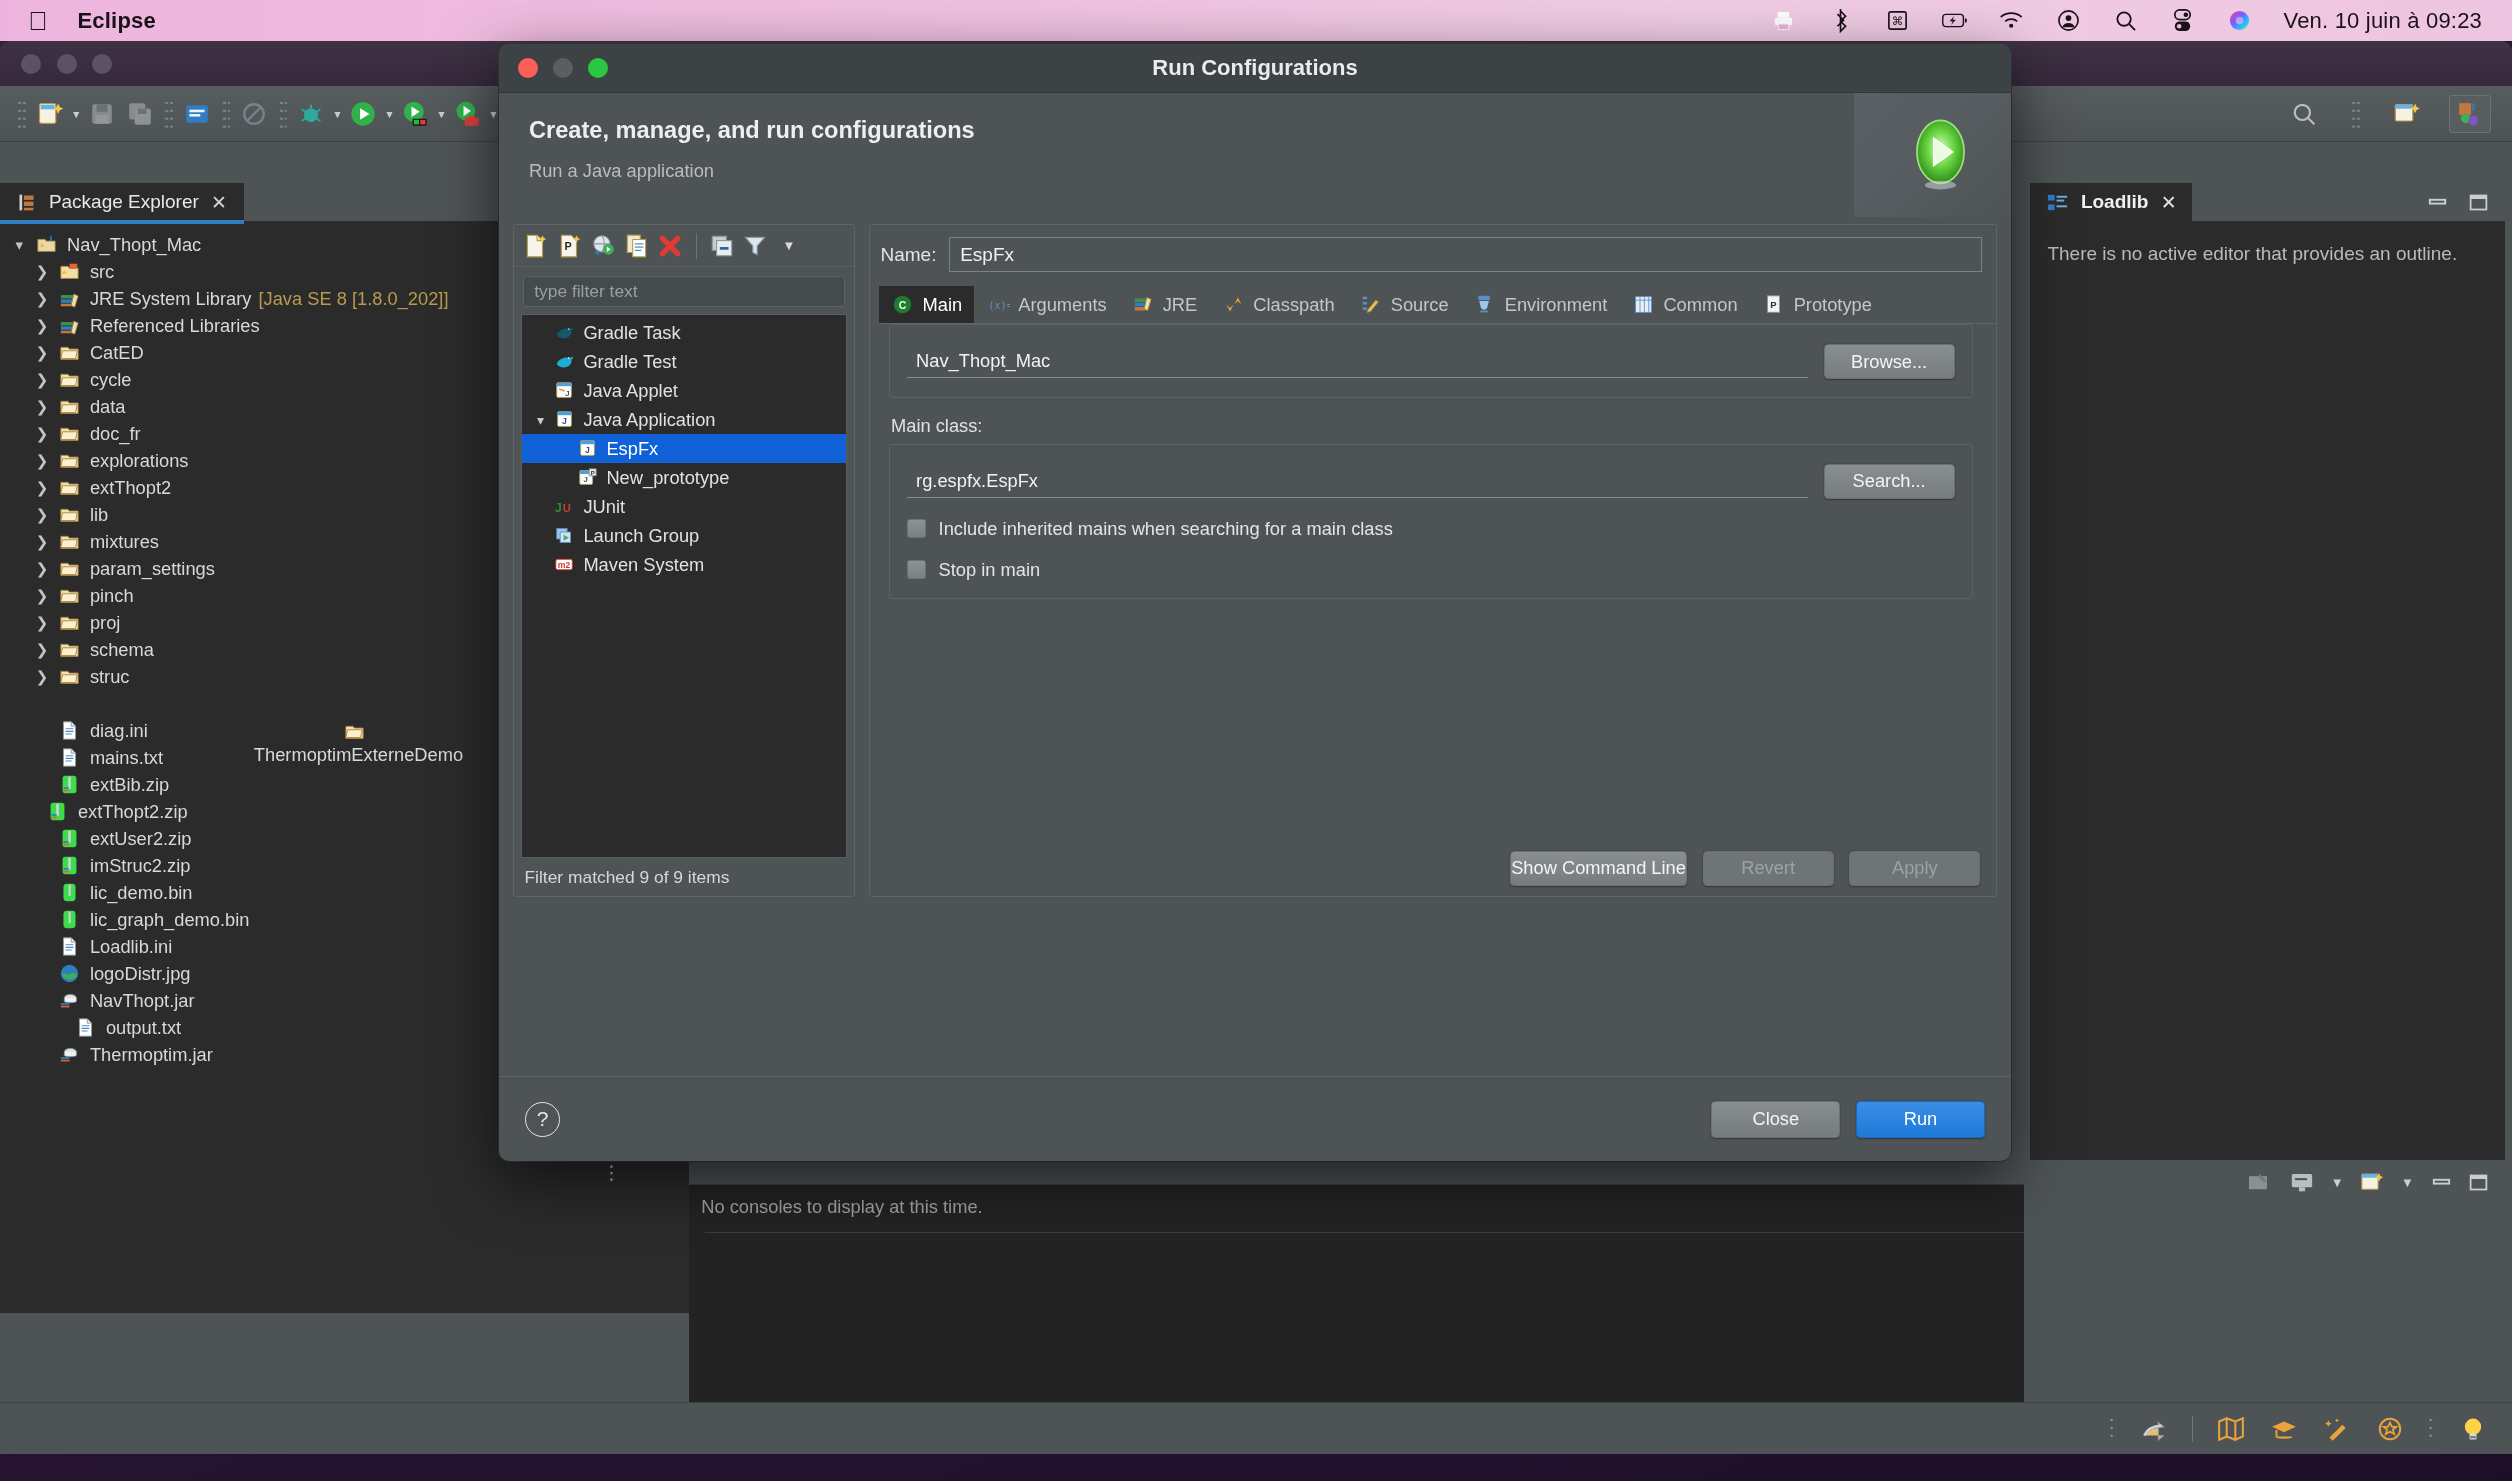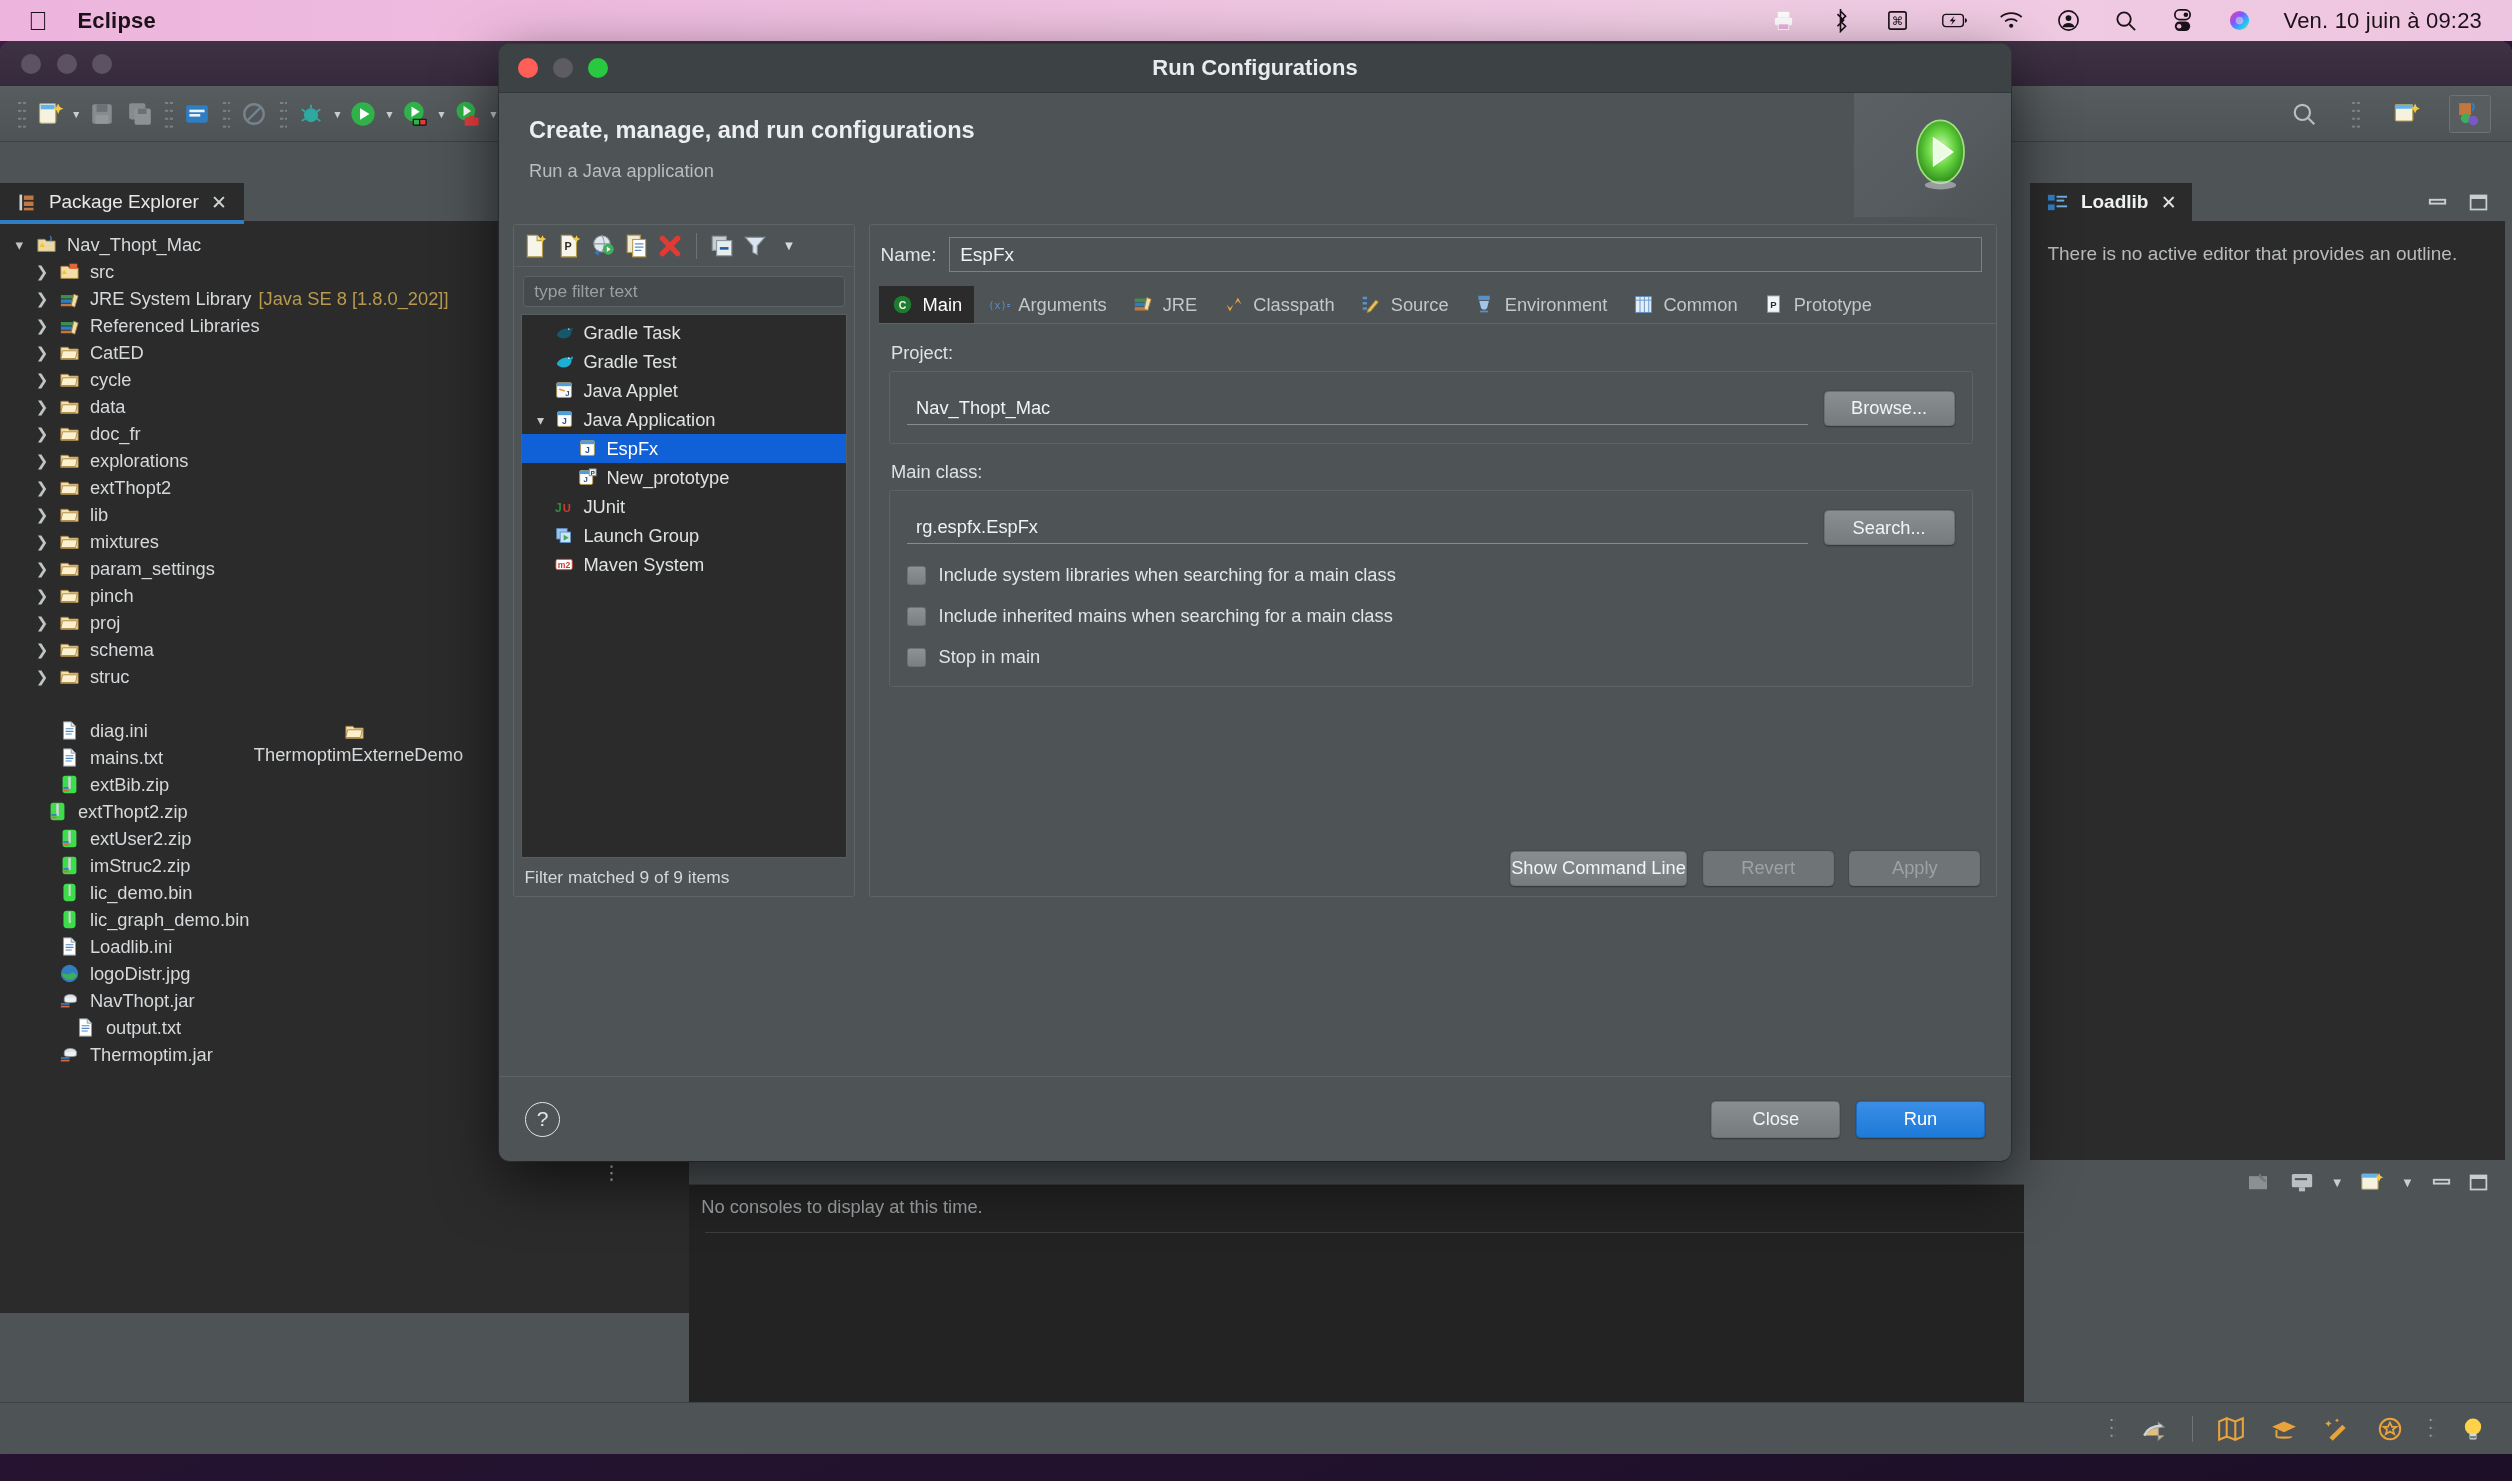--- a/index.html
+++ b/index.html
@@ -1243,39 +1243,34 @@
             <span class="tabico">
               <svg width="19" height="21" viewBox="0 0 22 24" style="font-size:21px">
                 <rect x="4" y="2" width="14" height="19" fill="#f2f4f6" stroke="#8b969c"></rect>
                 <text x="11" y="16" font-size="11" font-weight="bold" text-anchor="middle" fill="#2b2b2b" font-family="sans-serif">P</text>
               </svg>
             </span>
             <span>Prototype</span>
           </div>
         </div>
 
-      <div class="grp-label">Project:</div>
       <div class="grp-box">
         <div class="field-row">
           <span class="text-field">Nav_Thopt_Mac</span>
           <span class="btn">Browse...</span>
         </div>
       </div>
 
       <div class="grp-label">Main class:</div>
       <div class="grp-box">
         <div class="field-row">
           <span class="text-field">rg.espfx.EspFx</span>
           <span class="btn">Search...</span>
         </div>
         <div id="checkbox-list">
-            <div class="chk-row">
-              <span class="chkbox"></span>
-              <span class="chk-label">Include system libraries when searching for a main class</span>
-            </div>
             <div class="chk-row">
               <span class="chkbox"></span>
               <span class="chk-label">Include inherited mains when searching for a main class</span>
             </div>
             <div class="chk-row">
               <span class="chkbox"></span>
               <span class="chk-label">Stop in main</span>
             </div>
           </div>
       </div>

